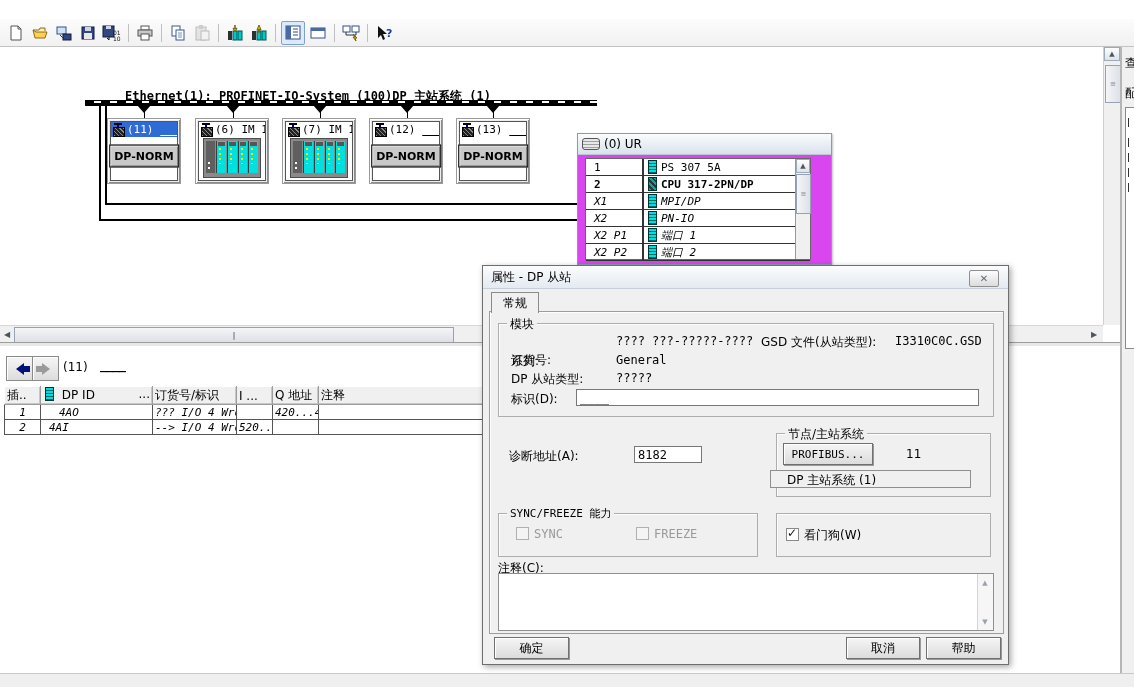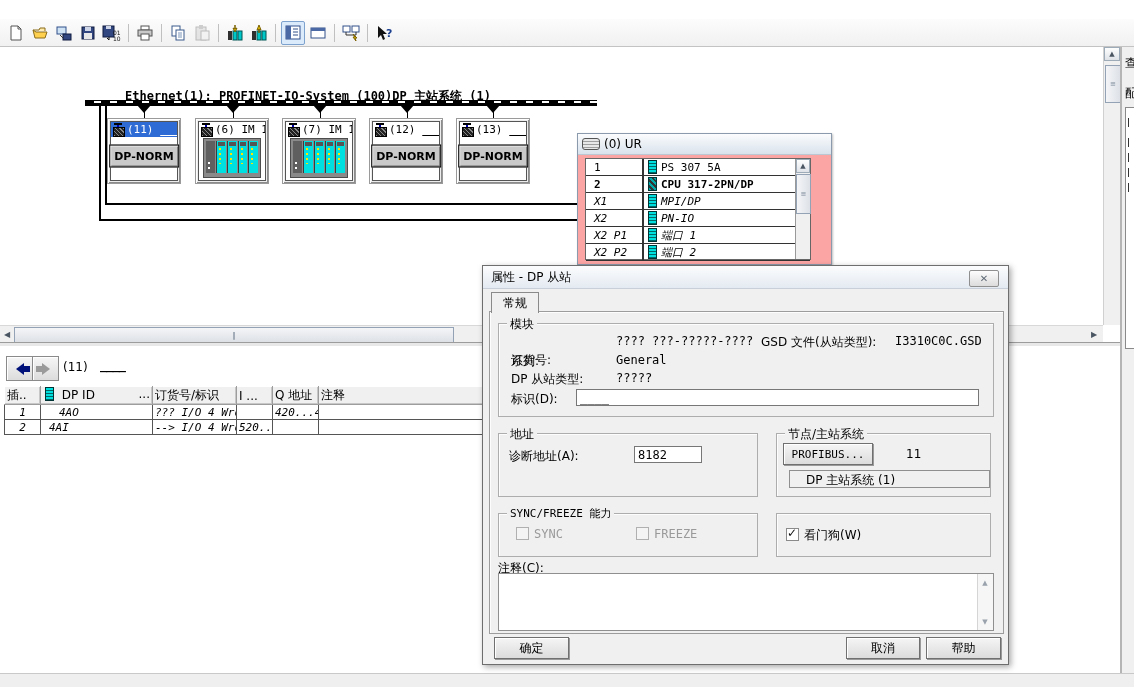--- a/index.html
+++ b/index.html
@@ -58,21 +58,21 @@
     background:#8a8a8a;border:1px solid #4c4c4c;display:flex;padding:2px 2px 4px 2px;box-sizing:border-box;gap:1px;}
   .rackimg .head{width:9px;background:#5f5f5f;position:relative;}
   .rackimg .head:before{content:"";position:absolute;left:2px;bottom:4px;width:2px;height:2px;background:#fff;}
   .rackimg .head:after{content:"";position:absolute;left:2px;bottom:9px;width:2px;height:2px;background:#fff;}
   .rackimg .mod{flex:1;background:#00e0e0;border-left:1px solid #3c3c3c;position:relative;}
   .rackimg .mod:before{content:"";position:absolute;left:1px;top:1px;right:1px;height:4px;background:#555;}
   .rackimg .mod:after{content:"";position:absolute;left:2px;top:7px;width:2px;height:16px;
     background:repeating-linear-gradient(#ffe800 0 2px,transparent 2px 5px);}
 
   
-  #urwin{left:577px;top:133px;width:253px;height:130px;background:#fca5a5;border:1px solid #8b9aac;
+  #urwin{left:577px;top:133px;width:253px;height:130px;background:#d946ef;border:1px solid #8b9aac;
     box-shadow:1px 1px 2px rgba(0,0,0,.25);}
   #urtitle{height:20px;background:linear-gradient(#fbfcfd,#d9e2ec);border-bottom:1px solid #bcc7d4;
     display:flex;align-items:center;padding-left:4px;font-size:12px;}
   .rack-ico{width:16px;height:10px;border:1px solid #555;border-radius:3px;margin-right:4px;
     background:repeating-linear-gradient(#e8e8e8 0 2px,#9f9f9f 2px 3px);}
   #urbody{position:absolute;left:7px;top:24px;width:224px;height:100px;background:#fff;border:1px solid #666;}
   .urrow{display:flex;height:16px;border-bottom:1px solid #333;align-items:center;
     font-family:"DejaVu Sans Mono",monospace;font-size:11px;}
   .urslot{width:58px;padding-left:8px;box-sizing:border-box;border-right:2px solid #333;height:100%;display:flex;align-items:center;}
   .urname{flex:1;display:flex;align-items:center;height:100%;padding-left:2px;}
@@ -532,34 +532,31 @@
     <span class="field mono" style="left:133px;top:68px;">???? ???-?????-????</span>
     <span class="field" style="left:278px;top:68px;">GSD 文件(从站类型):</span>
     <span class="field mono" style="left:412px;top:68px;">I3310C0C.GSD</span>
     <span class="field" style="left:28px;top:87px;">系列:</span>
     <span class="field mono" style="left:133px;top:87px;">General</span>
     <span class="field" style="left:28px;top:105px;">DP 从站类型:</span>
     <span class="field mono" style="left:133px;top:105px;">?????</span>
     <span class="field" style="left:28px;top:125px;">标识(D):</span>
     <div class="tinput" style="left:93px;top:123px;width:403px;height:17px;">____</div>
 
-    <div class="group" style="left:15px;top:167px;width:258px;height:62px;">
-      <span class="glabel">地址</span>
-    </div>
     <span class="field" style="left:26px;top:182px;">诊断地址(A):</span>
     <div class="tinput" style="left:151px;top:180px;width:68px;height:17px;">8182</div>
 
     <div class="group" style="left:293px;top:167px;width:213px;height:62px;">
       <span class="glabel">节点/主站系统</span>
     </div>
     <div class="btn abs" style="left:300px;top:177px;width:88px;height:20px;">
       <span class="mono" style="font-size:11px;">PROFIBUS...</span>
     </div>
     <span class="field" style="left:423px;top:181px;">11</span>
-    <div class="ro-box" style="left:306px;top:204px;width:201px;height:18px;padding-left:16px;">DP 主站系统 (1)</div>
+    <div class="ro-box" style="left:287px;top:204px;width:201px;height:18px;padding-left:16px;">DP 主站系统 (1)</div>
 
     <div class="group" style="left:15px;top:247px;width:258px;height:42px;">
       <span class="glabel mono" style="font-size:11px;">SYNC/FREEZE 能力</span>
     </div>
     <span class="field" style="left:33px;top:261px;">
       <span class="cb dis"></span><span class="dis-label">SYNC</span>
     </span>
     <span class="field" style="left:153px;top:261px;">
       <span class="cb dis"></span><span class="dis-label">FREEZE</span>
     </span>

